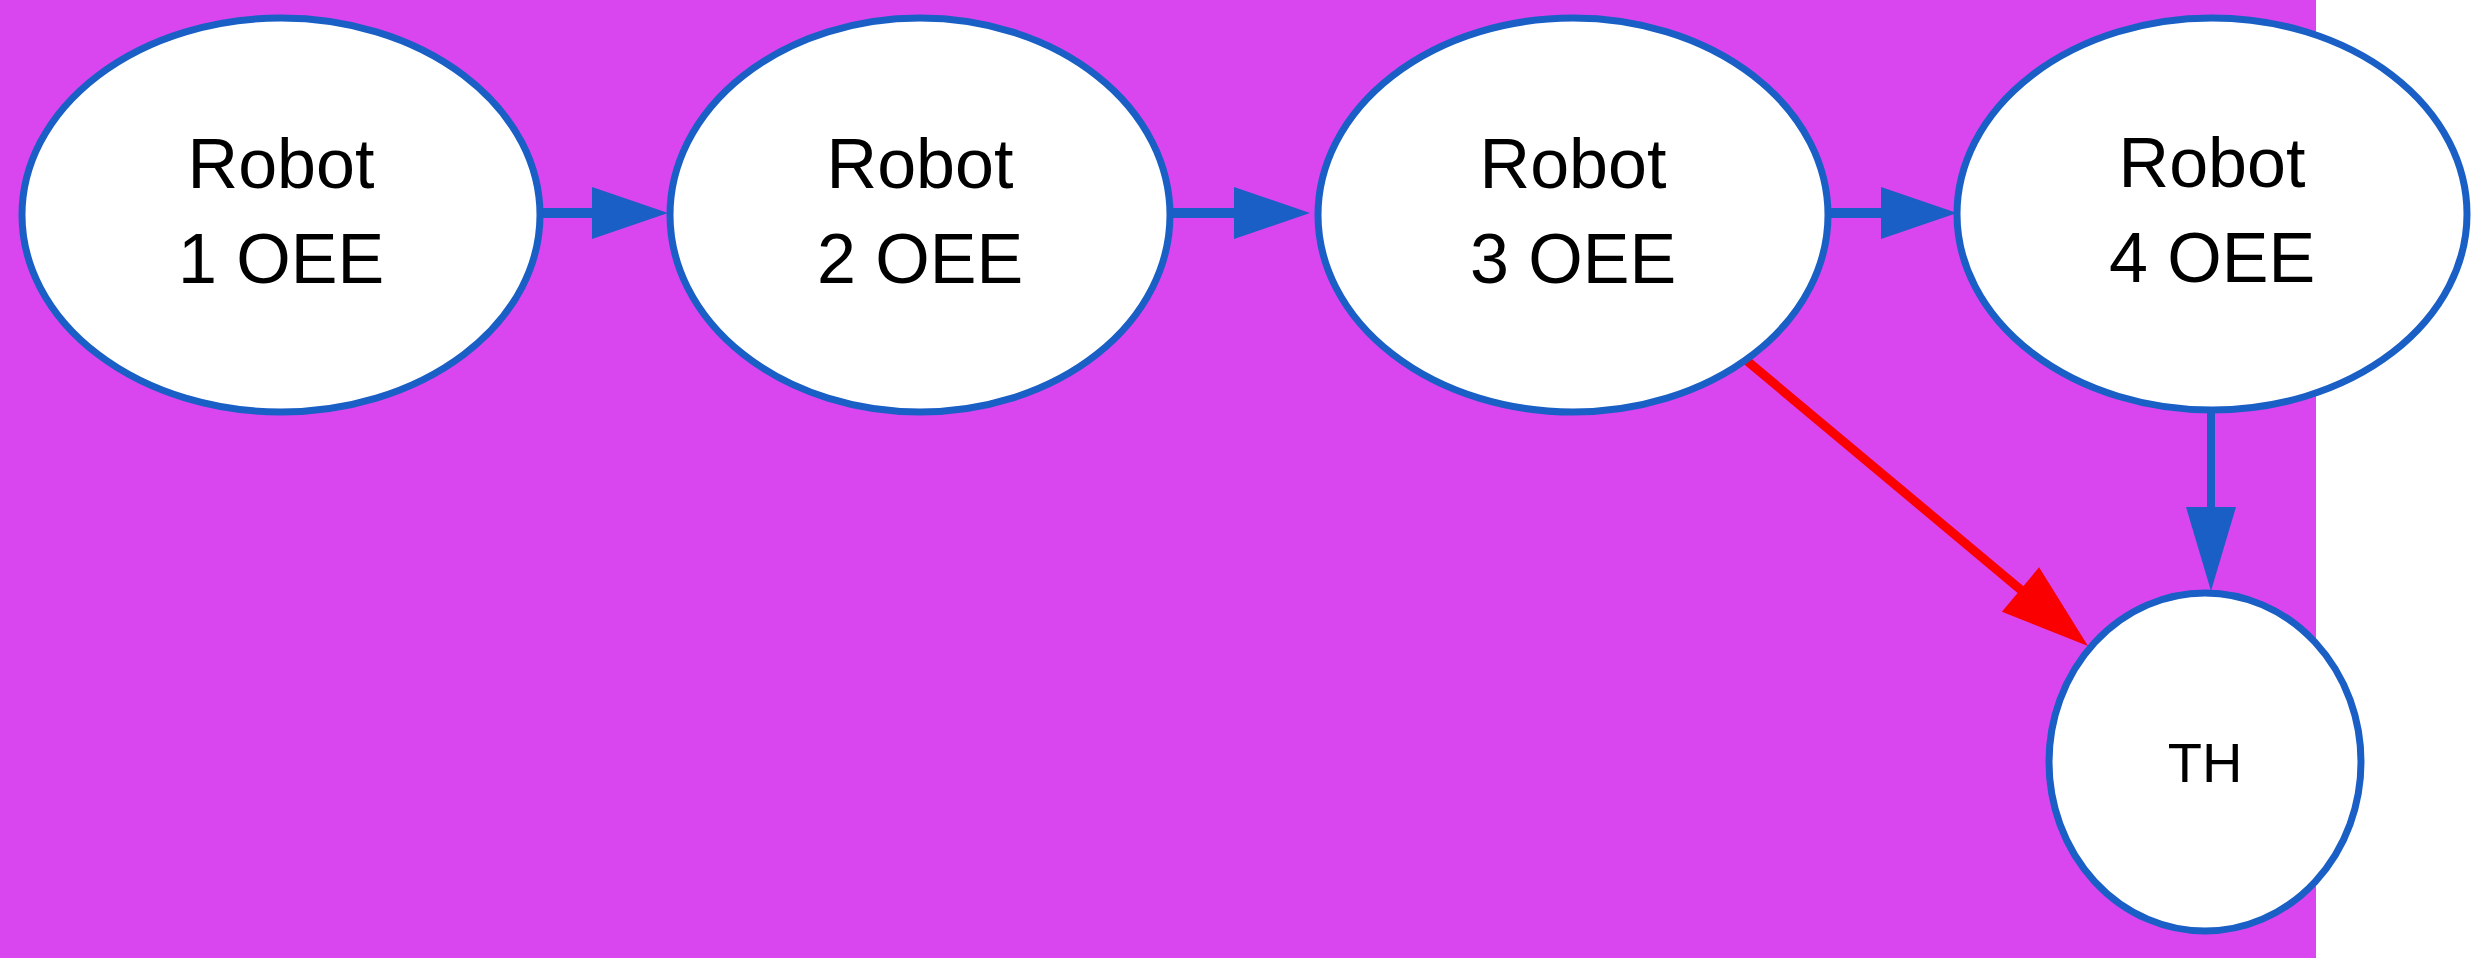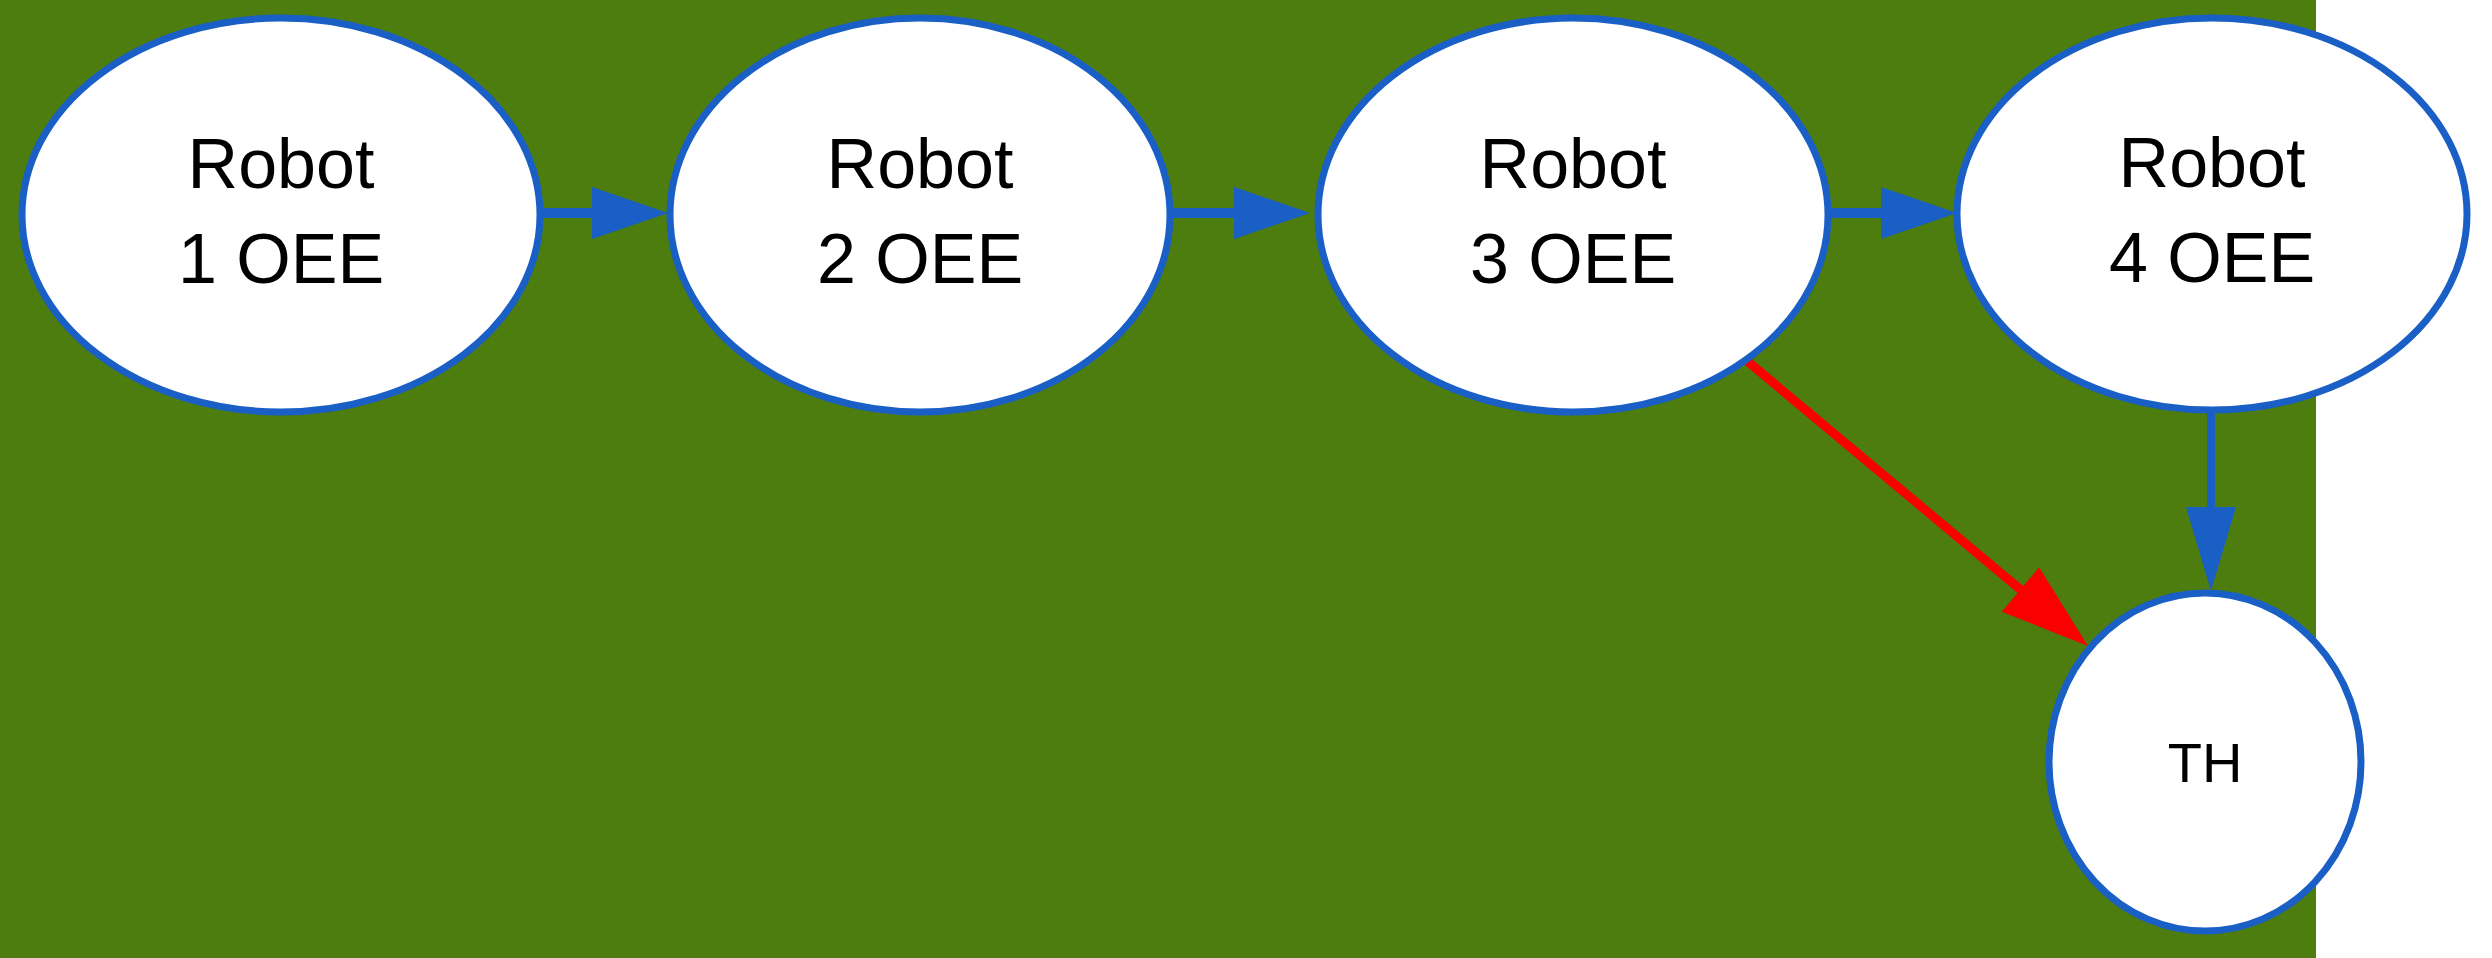--- a/index.html
+++ b/index.html
@@ -4,21 +4,21 @@
 <style>
   html, body {
     margin: 0;
     padding: 0;
     background: #ffffff;
   }
   #diagram-root {
     width: 2316px;
     height: 958px;
     position: relative;
-    background: #4d7c0f;
+    background: #d946ef;
     text-align: center;
   }
   svg {
     display: block;
     width: 2492px;
     height: 958px;
   }
   svg text {
     font-family: "Liberation Sans", sans-serif;
     fill: #000000;

